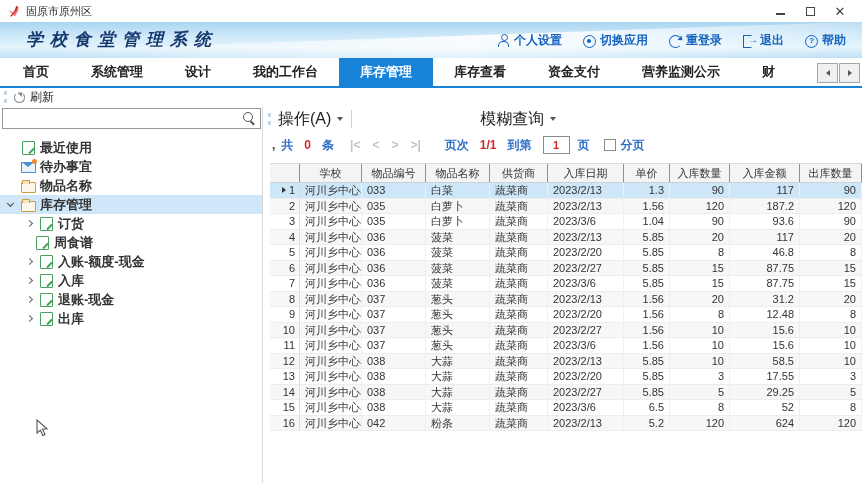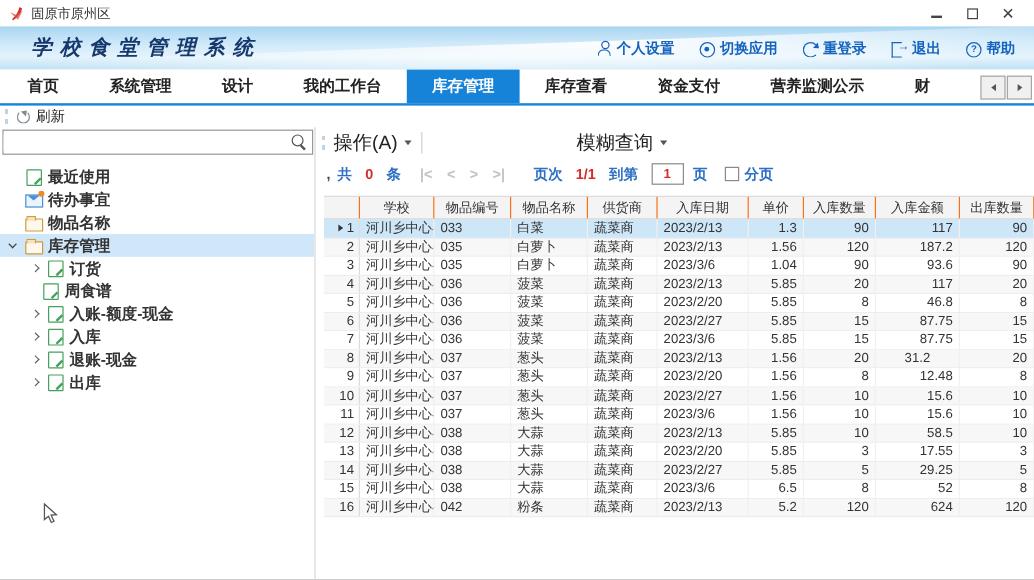--- a/index.html
+++ b/index.html
@@ -452,21 +452,21 @@
               <div class="sel-cell" style="width: 30px;">
                 <span>8</span>
               </div>
               <div class="t-cell" style="width: 62px;">河川乡中心小学</div>
               <div class="t-cell" style="width: 64px;">037</div>
               <div class="t-cell" style="width: 64px;">葱头</div>
               <div class="t-cell" style="width: 58px;">蔬菜商</div>
               <div class="t-cell" style="width: 76px;">2023/2/13</div>
               <div class="t-cell right" style="width: 46px;">1.56</div>
               <div class="t-cell right" style="width: 60px;">20</div>
-              <div class="t-cell right" style="width: 70px; text-align: center;">31.2</div>
+              <div class="t-cell right" style="width: 70px;">31.2</div>
               <div class="t-cell right" style="width: 62px;">20</div>
             </div>
             <div class="t-row">
               <div class="sel-cell" style="width: 30px;">
                 <span>9</span>
               </div>
               <div class="t-cell" style="width: 62px;">河川乡中心小学</div>
               <div class="t-cell" style="width: 64px;">037</div>
               <div class="t-cell" style="width: 64px;">葱头</div>
               <div class="t-cell" style="width: 58px;">蔬菜商</div>

